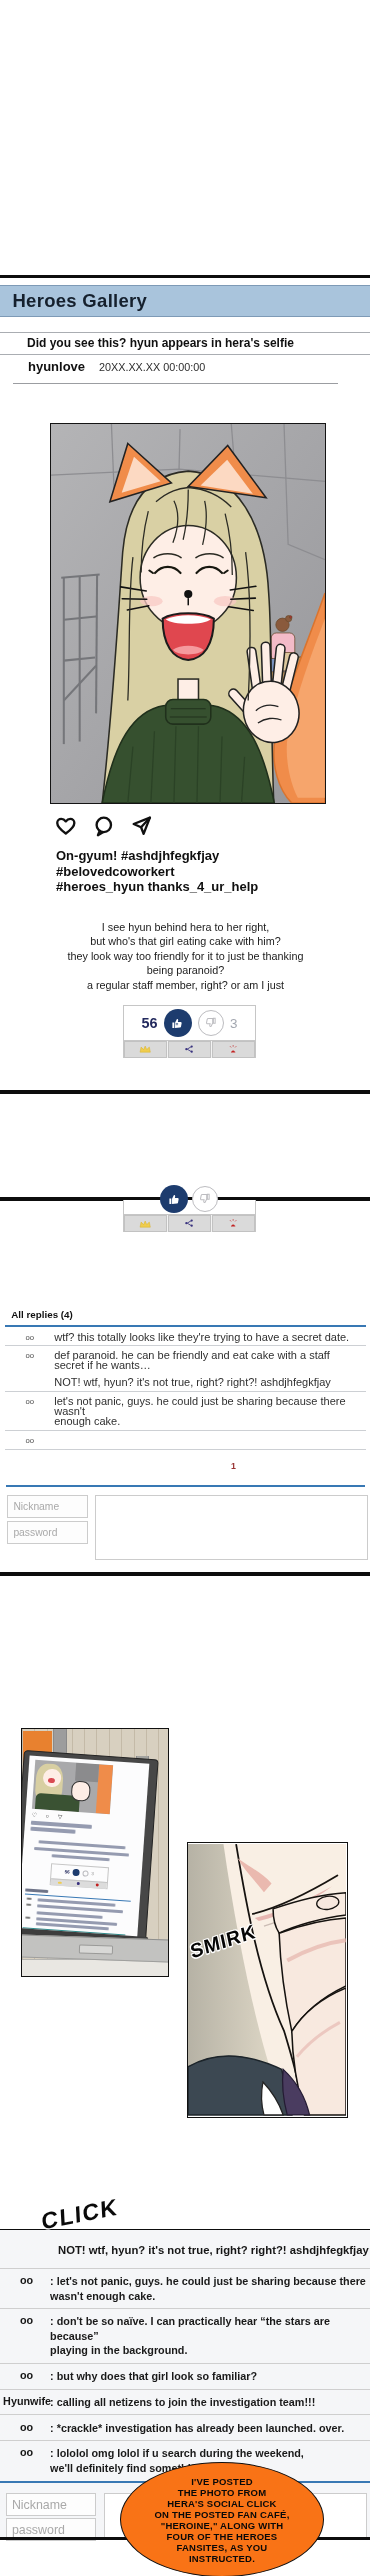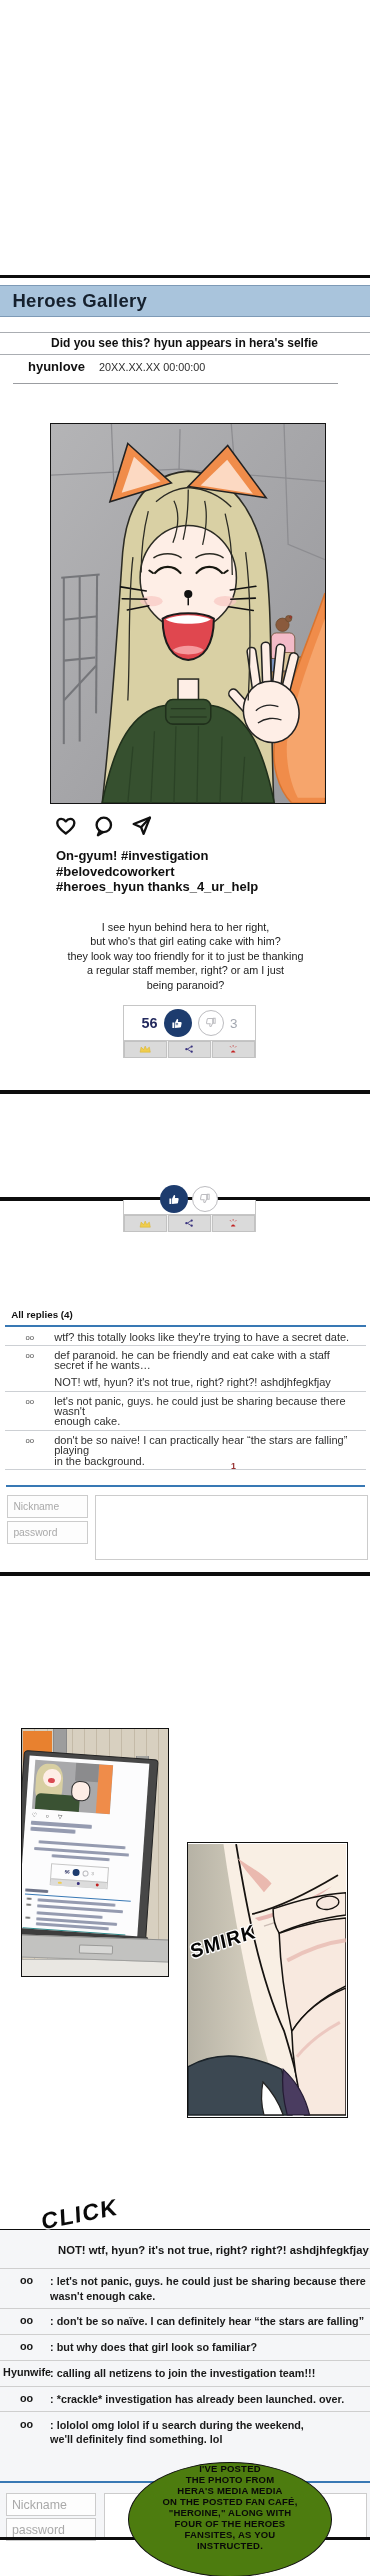--- a/index.html
+++ b/index.html
@@ -7,21 +7,21 @@
           font-family:"Liberation Sans",sans-serif;color:#111;}
   .abs{position:absolute;}
   .hline{position:absolute;background:#0d0d0d;left:0;width:371px;}
   .grayline{position:absolute;background:#aaadb2;left:0;width:371px;height:1px;}
 
   
   .gallery-bar{left:0;top:285px;width:371px;height:32px;background:#a9c4dc;
                border-top:1px solid #7e9ab6;border-bottom:1px solid #7e9ab6;box-sizing:border-box;
                display:flex;align-items:center;}
   .gallery-bar span{font-size:18.5px;font-weight:bold;color:#15202d;margin-left:12.4px;letter-spacing:0.3px;}
-  .post-title{left:27px;top:336px;font-size:12px;font-weight:bold;color:#101010;margin-left:24px;}
+  .post-title{left:27px;top:336px;font-size:12px;font-weight:bold;color:#101010;}
   .post-author{left:28px;top:359px;font-size:13px;font-weight:bold;color:#101010;}
   .post-time{left:99px;top:361px;font-size:10.8px;color:#2d2d2d;}
   .shortline{left:13px;top:383px;width:325px;height:1px;background:#9b9da1;position:absolute;}
 
   .selfie{left:50px;top:423px;width:276px;height:381px;border:1.5px solid #141414;box-sizing:border-box;background:#aeaeb0;}
   .selfie svg{display:block;width:100%;height:100%;}
 
   .sns-icons{left:55px;top:815px;display:flex;gap:16.5px;}
   .sns-icons svg{width:21.6px;height:21.6px;stroke:#101010;stroke-width:2.6;fill:none;stroke-linecap:round;stroke-linejoin:round;}
   .caption{left:56px;top:848px;font-size:13px;font-weight:bold;color:#0f0f0f;line-height:15.5px;}
@@ -88,22 +88,22 @@
              text-shadow:-1px -1px 0 #fff,1px -1px 0 #fff,-1px 1px 0 #fff,1px 1px 0 #fff;}
 
   
   .bigbg{left:0;top:2230px;width:371px;height:307px;background:#f5f6f8;position:absolute;}
   .big-intro{left:58px;top:2244px;font-size:11.3px;font-weight:bold;color:#161616;position:absolute;}
   .big-rows{left:0;top:2268px;width:371px;position:absolute;}
   .b-row{display:flex;border-top:0.5px solid #cfcfcf;padding:5.2px 3.1px;}
   .b-author{width:47px;text-align:center;font-size:10.8px;font-weight:bold;color:#161616;flex:none;}
   .b-lines{flex:1;font-size:10.8px;line-height:14.4px;font-weight:bold;color:#1a1a1a;}
 
-  .bubble{left:128px;top:2462px;width:202px;height:113px;background:#4d7c0f;border:1.8px solid #101010;
-          border-radius:50%;z-index:20;position:absolute;display:flex;justify-content:center;}
+  .bubble{left:120px;top:2462px;width:202px;height:113px;background:#f97316;border:1.8px solid #101010;
+          border-radius:50%;z-index:20;position:absolute;display:flex;align-items:center;justify-content:center;}
   .bubble-text{text-align:center;font-size:9.5px;line-height:11px;font-weight:bold;color:#090909;letter-spacing:0.2px;}
 
   .icon-svg{display:block;}
 </style>
 </head>
 <body>
 
 <div class="canvas">
 
   <div class="hline" style="top:275px;height:3.1px;"></div>
@@ -249,30 +249,30 @@
       <circle cx="12" cy="11" r="8"></circle>
         <path d="M7.5 17.5 L5.5 22.5 L11 19.2"></path>
     </svg>
     <svg viewBox="0 0 24 24">
       <path d="M3 10 L21 3 L14 21 L11.2 13.6 Z"></path>
         <path d="M21 3 L11.2 13.6"></path>
     </svg>
   </div>
 
   <div class="abs caption" id="caption-lines">
-      <div>On-gyum! #investigation</div>
+      <div>On-gyum! #ashdjhfegkfjay</div>
       <div>#belovedcoworkert</div>
       <div>#heroes_hyun thanks_4_ur_help</div>
     </div>
   <div class="abs post-body" id="post-body">
       <div>I see hyun behind hera to her right,</div>
       <div>but who's that girl eating cake with him?</div>
       <div>they look way too friendly for it to just be thanking</div>
+      <div>being paranoid?</div>
       <div>a regular staff member, right? or am I just</div>
-      <div>being paranoid?</div>
     </div>
 
   <div class="abs votebox">
     <div class="main">
       <span class="num-up">56</span>
       <span class="circle-up">
         <svg class="icon-svg" width="14.4" height="14.4" viewBox="0 0 24 24">
           <path fill="#fff" d="M4 11 h3.2 v9 H4 z M8.4 20 V11.4 L11.6 5 c1.2 0 2.1 .9 2.1 2.1 L13.1 10 h4.6 c1.1 0 1.9 1 1.7 2.1 l-1 5.5 c-.2 1-1 1.7-2 1.7 z"></path>
           <path stroke="#1d3c6e" stroke-width="1" d="M9.5 12.5 h4 M9.5 14.5 h4"></path>
         </svg>
@@ -369,24 +369,20 @@
       </div>
       <div class="r-row">
         <span class="r-author">oo</span>
         <div class="r-lines">
           <div>let's not panic, guys. he could just be sharing because there wasn't</div>
           <div>enough cake.</div>
         </div>
       </div>
       <div class="r-row">
         <span class="r-author">oo</span>
-        <div class="r-lines">
-          <div>don't be so naive! I can practically hear “the stars are falling” playing</div>
-          <div>in the background.</div>
-        </div>
       </div>
     </div>
   <div class="abs pagenum">1</div>
 
   <div class="blue-thick" style="left:6.2px;top:1485px;width:359px;height:2.1px;"></div>
   <input class="inputbox" style="left: 7.2px; top: 1495px; width: 81px; height: 23px; font-size: 10.3px;" placeholder="Nickname">
   <input class="inputbox" style="left: 7.2px; top: 1521px; width: 81px; height: 23px; font-size: 10.3px;" type="password" placeholder="password">
   <textarea class="commentarea" style="left: 95px; top: 1495px; width: 273px; height: 65px;"></textarea>
 
   <div class="hline" style="top:1572px;height:3.6px;"></div>
@@ -488,21 +484,22 @@
       <div class="b-row">
         <span class="b-author">oo</span>
         <div class="b-lines">
           <div>: let's not panic, guys. he could just be sharing because there</div>
           <div>wasn't enough cake.</div>
         </div>
       </div>
       <div class="b-row">
         <span class="b-author">oo</span>
         <div class="b-lines">
-          <div>: don't be so naïve. I can definitely hear “the stars are falling”</div>
+          <div>: don't be so naïve. I can practically hear “the stars are because”</div>
+          <div>playing in the background.</div>
         </div>
       </div>
       <div class="b-row">
         <span class="b-author">oo</span>
         <div class="b-lines">
           <div>: but why does that girl look so familiar?</div>
         </div>
       </div>
       <div class="b-row">
         <span class="b-author">Hyunwife</span>
@@ -528,21 +525,21 @@
   <div class="blue-thick" style="left:0;top:2481px;width:371px;height:2.1px;"></div>
   <input class="inputbox" style="left: 5.7px; top: 2493px; width: 90px; height: 23px; font-size: 12.4px;" placeholder="Nickname">
   <input class="inputbox" style="left: 5.7px; top: 2518px; width: 90px; height: 23px; font-size: 12.4px;" type="password" placeholder="password">
   <textarea class="commentarea" style="left: 104px; top: 2493px; width: 263px; height: 47px;"></textarea>
   <div class="hline" style="top:2537px;height:3.1px;"></div>
 
   <div class="bubble">
     <div class="bubble-text" id="bubble-text">
         <div>I'VE POSTED</div>
         <div>THE PHOTO FROM</div>
-        <div>HERA'S MEDIA MEDIA</div>
+        <div>HERA'S SOCIAL CLICK</div>
         <div>ON THE POSTED FAN CAFÉ,</div>
         <div>"HEROINE," ALONG WITH</div>
         <div>FOUR OF THE HEROES</div>
         <div>FANSITES, AS YOU</div>
         <div>INSTRUCTED.</div>
       </div>
   </div>
 
 </div>
 

